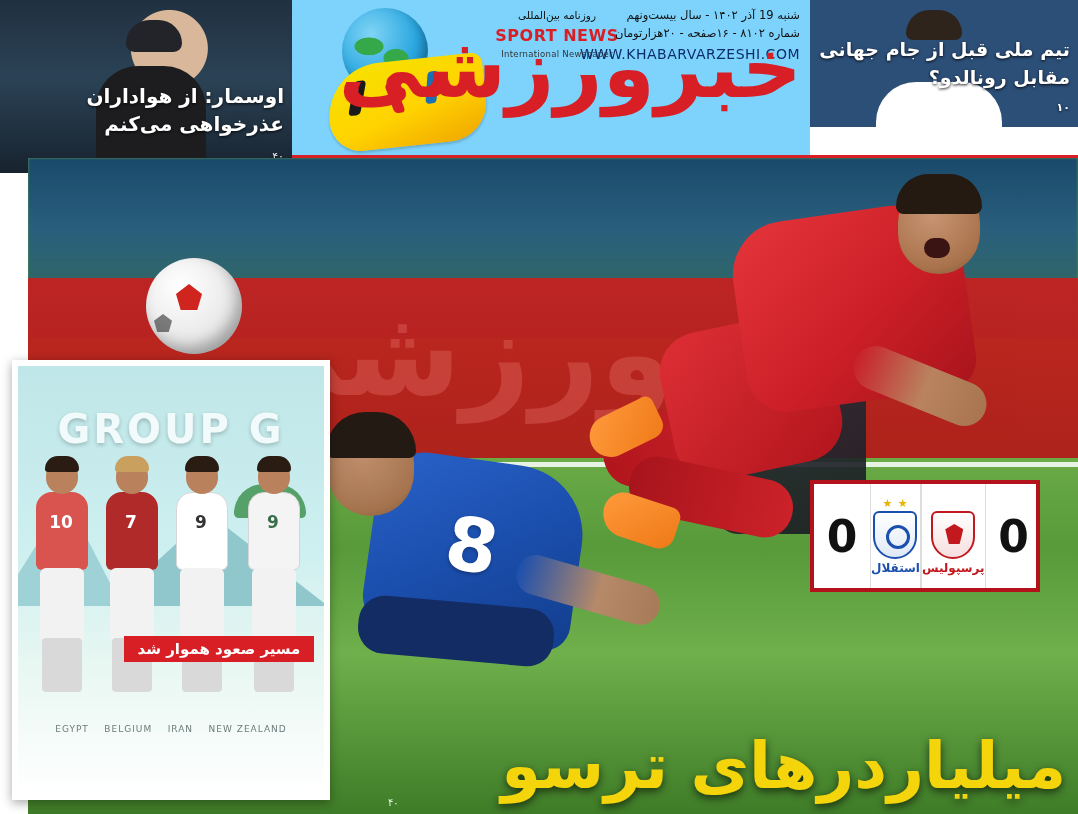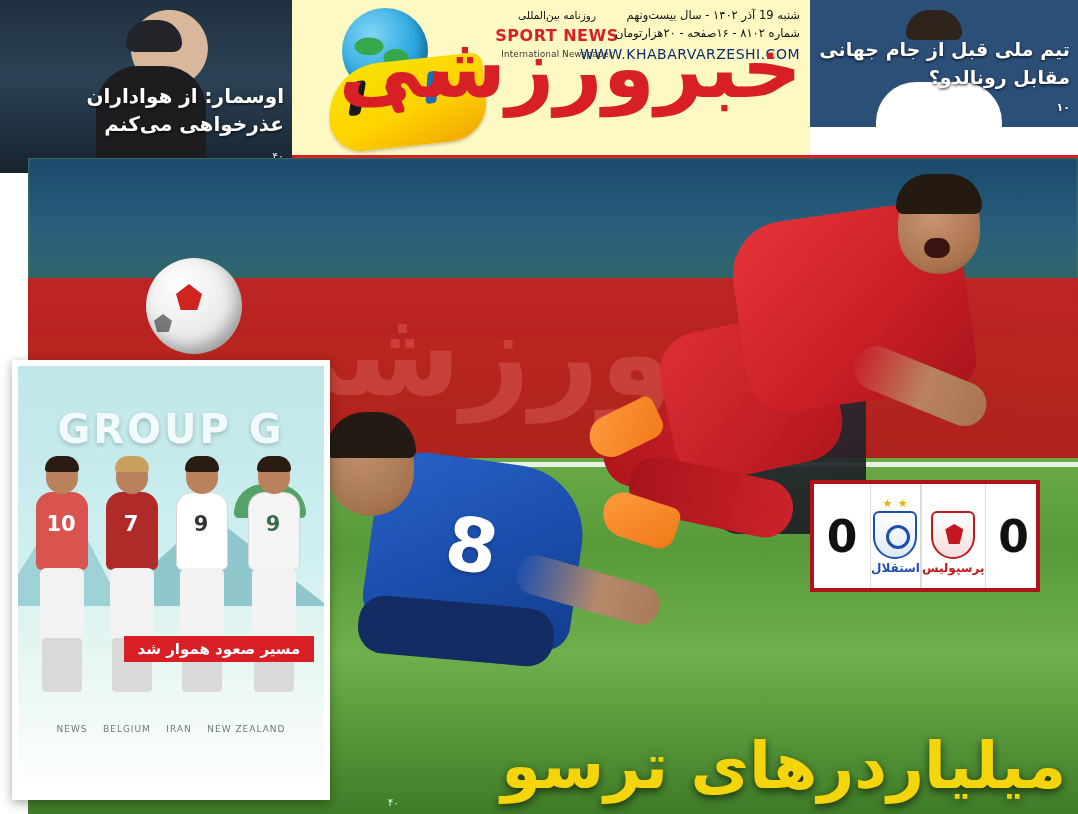--- a/index.html
+++ b/index.html
@@ -99,21 +99,21 @@
     line-height: 1.45;
     text-shadow: 0 1px 3px rgba(0,0,0,.9);
   }
   .mh-right-text .ln { display: block; }
   .mh-right-text .sm { font-size: 11px; font-weight: bold; }
 
   
   .mh-center {
     position: absolute; left: 292px; top: 0;
     width: 518px; height: 155px;
-    background: #fef9c3;
+    background: #7dd3fc;
     overflow: hidden;
   }
   .logo-globe {
     position: absolute; left: 36px; top: 6px;
     width: 160px; height: 140px;
   }
   .globe {
     position: absolute; left: 14px; top: 2px;
     width: 86px; height: 86px;
     border-radius: 50%;
@@ -454,21 +454,21 @@
   }
   .gp-pl .sh {
     position: absolute; left: 6px; top: 32px;
     width: 52px; height: 78px;
     border-radius: 16px 16px 6px 6px;
   }
   .gp-pl .sn {
     position: absolute; left: 0; top: 52px;
     width: 62px;
     text-align: center;
-    font-size: 21px;
+    font-size: 17px;
     font-weight: bold;
     color: #ffffff;
   }
   .gp-pl .sk {
     position: absolute; left: 10px; top: 108px;
     width: 44px; height: 74px;
     background: #f2f2f2;
     border-radius: 6px;
   }
   .gp-pl .lg {
@@ -748,21 +748,21 @@
         <div class="sh" style="background:#f4f4f4;border:1px solid #d6d6d6"></div>
         <div class="sn" style="color:#3a6d4a">9</div>
         <div class="sk"></div>
         <div class="lg"></div>
         <div class="h"></div>
         <div class="hr"></div>
       </div>
     </div>
 
     <div class="gp-cap">
-      <span>NEWS</span>
+      <span>EGYPT</span>
       &nbsp;&nbsp;
       <span>BELGIUM</span>
       &nbsp;&nbsp;
       <span>IRAN</span>
       &nbsp;&nbsp;
       <span>NEW ZEALAND</span>
     </div>
 
     <div class="gp-redline">
       <span>مسیر صعود هموار شد</span>

